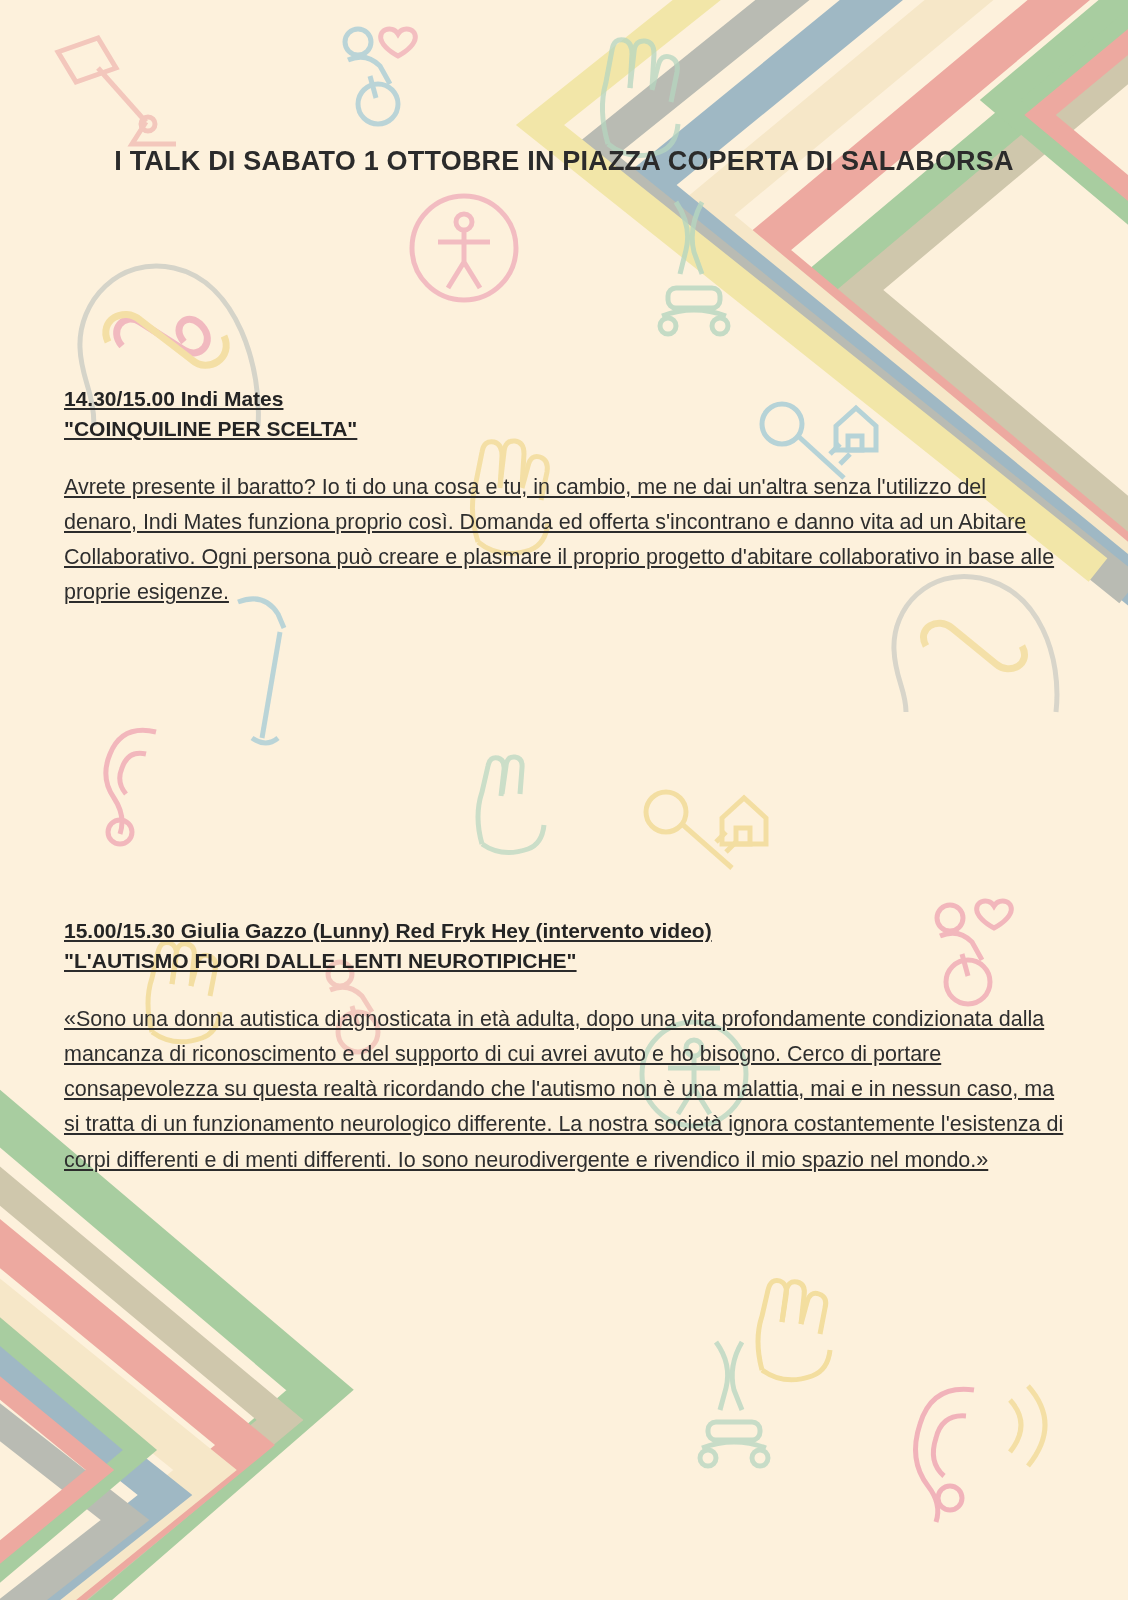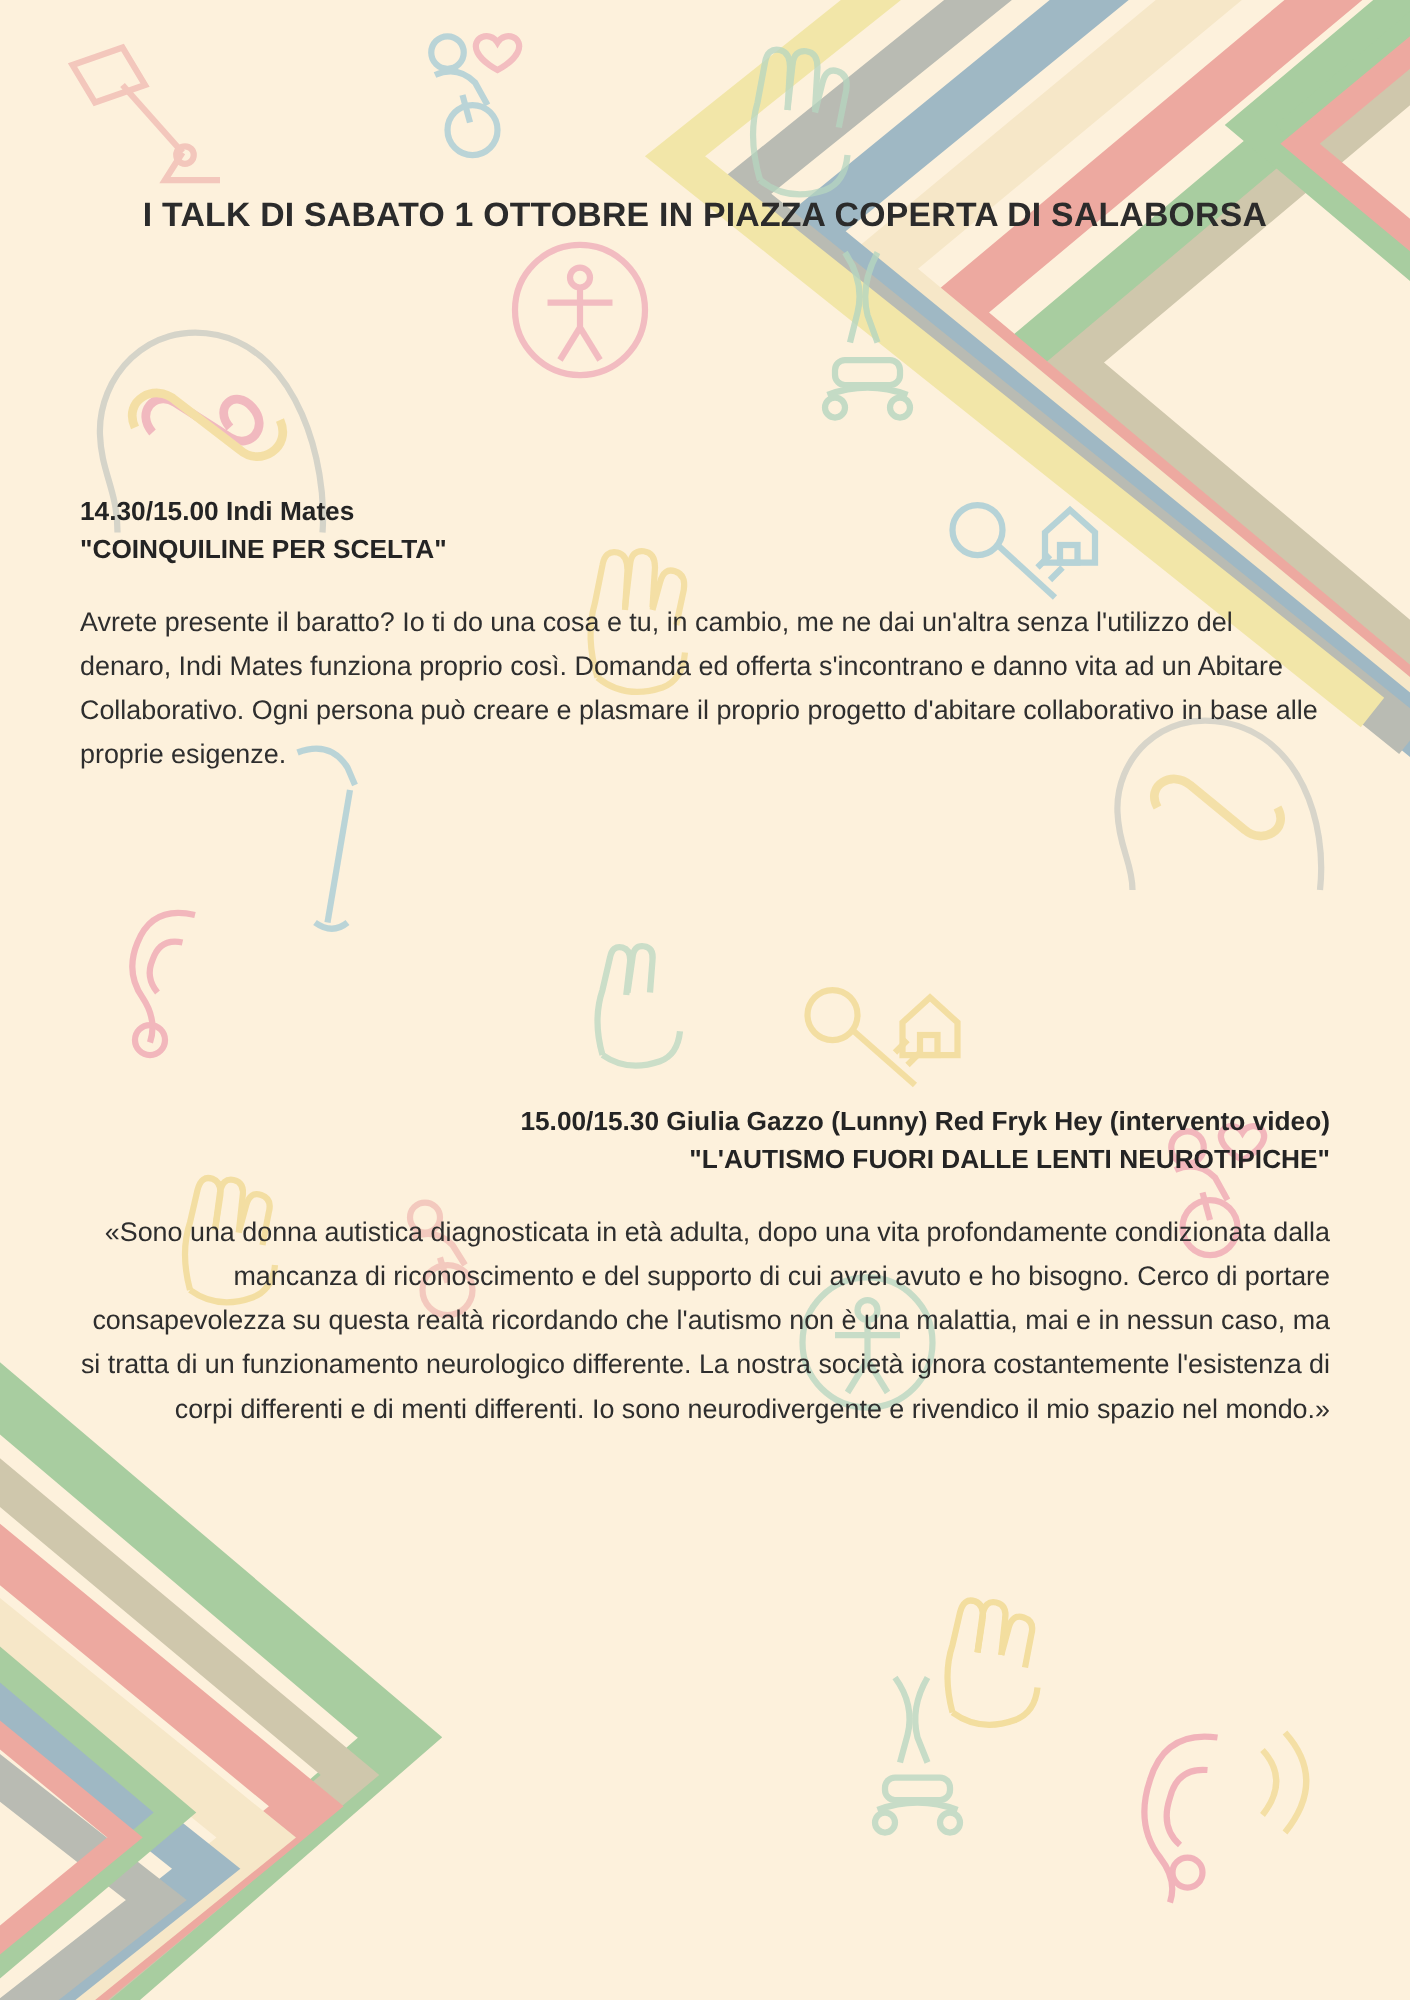--- a/index.html
+++ b/index.html
@@ -44,21 +44,20 @@
   .icon-layer .ic {
     position: absolute;
   }
 
   
   .content {
     position: absolute;
     inset: 0;
     padding: 0 64px;
     box-sizing: border-box;
-    margin-top: 11px;
   }
 
   .kicker {
     position: absolute;
     top: 146px;
     left: 0;
     right: 0;
     text-align: center;
     font-size: 27px;
     font-weight: bold;
@@ -75,23 +74,24 @@
     font-weight: bold;
     letter-spacing: 0.4px;
     color: #242424;
   }
 
   .block {
     position: absolute;
     left: 64px;
     right: 64px;
     color: #2c2c2c;
+    text-decoration: underline;
   }
   .block-1 { top: 384px; }
-  .block-2 { top: 872px; text-align: right; }
+  .block-2 { top: 916px; }
 
   .slot-line {
     font-size: 21px;
     font-weight: bold;
     line-height: 1.42;
     color: #242424;
   }
   .slot-title {
     font-size: 21px;
     font-weight: bold;

